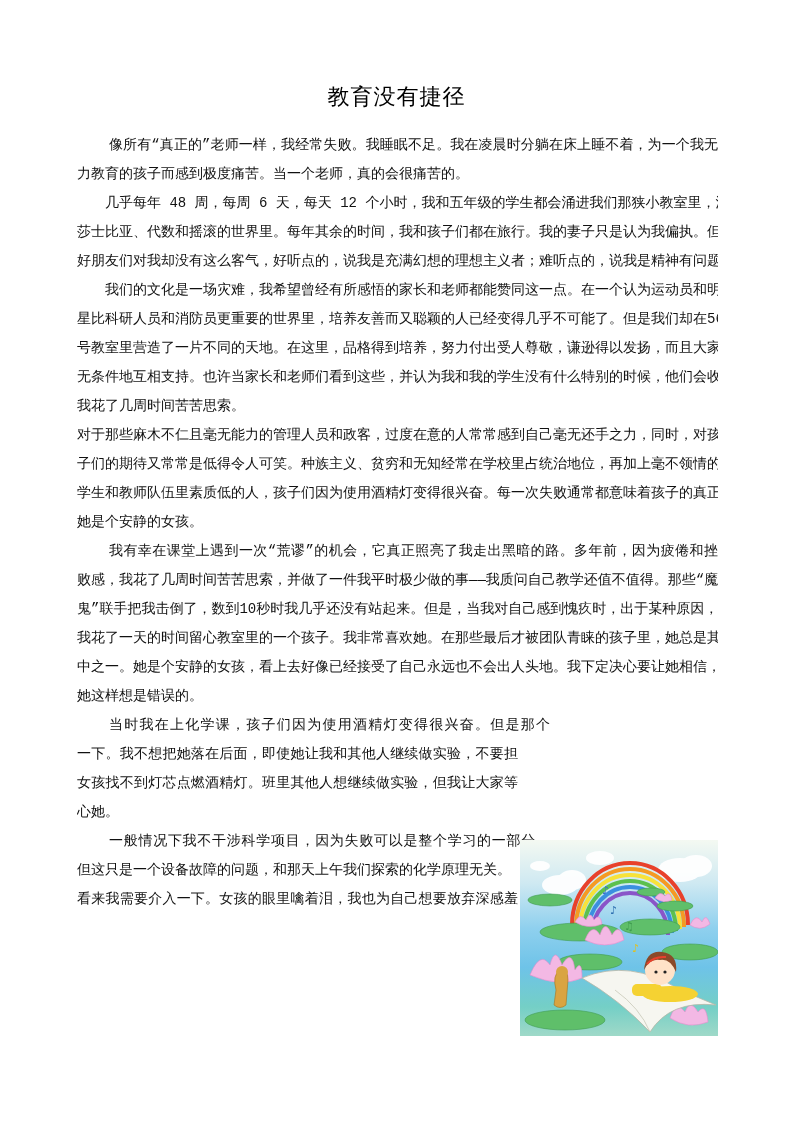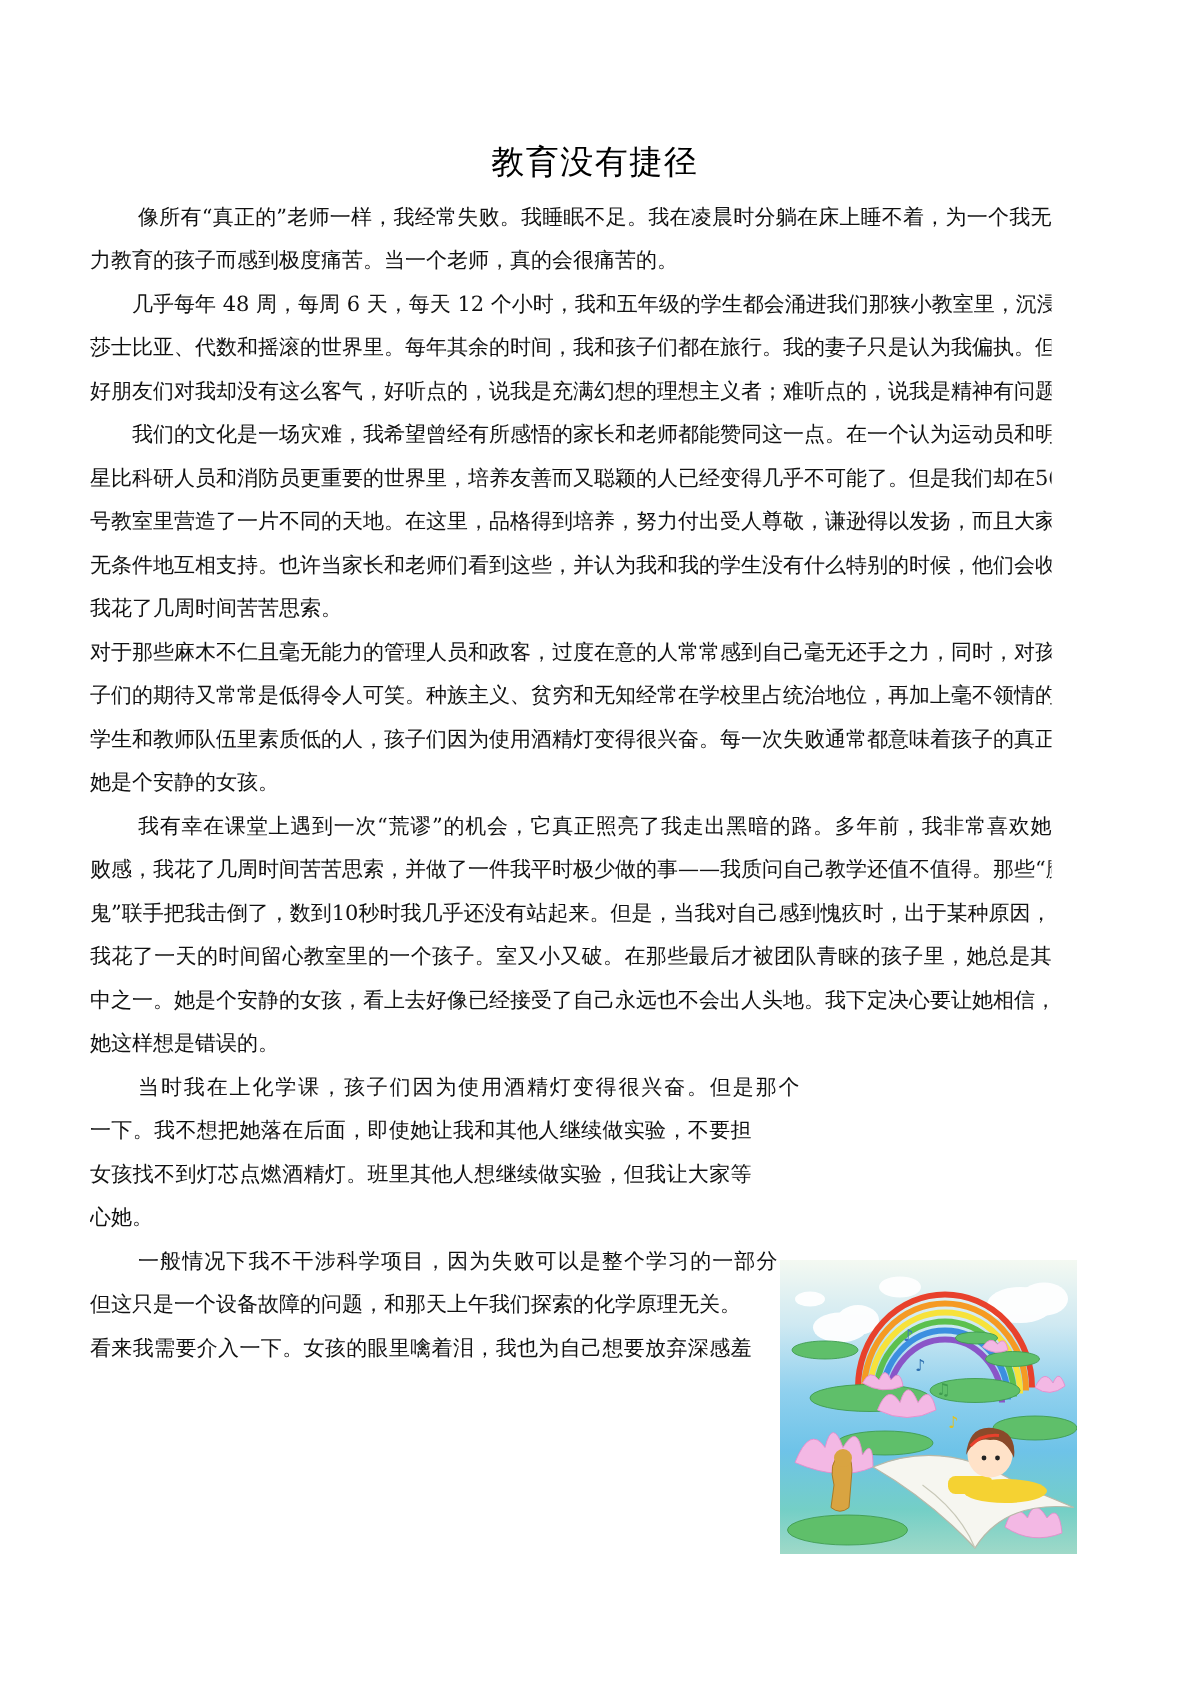--- a/index.html
+++ b/index.html
@@ -19,27 +19,27 @@
       position: absolute;
       left: 0;
       top: 80px;
       width: 793px;
       text-align: center;
       font-family: "DejaVu Sans", "Liberation Sans", sans-serif;
       font-size: 22px;
       line-height: 34px;
       color: #000000;
       letter-spacing: 1px;
-      margin-top: 12px;
     }
     .body-text {
       position: absolute;
-      left: 60px;
+      left: 77px;
       top: 131px;
       width: 641px;
+      font-family: Liberation Mono, monospace;
     }
     .line {
       height: 29px;
       line-height: 29px;
       font-size: 14px;
       white-space: nowrap;
       text-align: justify;
       text-align-last: justify;
       overflow: hidden;
     }
@@ -90,24 +90,24 @@
   </div>
 
   <div>
     <div class="line">对于那些麻木不仁且毫无能力的管理人员和政客，过度在意的人常常感到自己毫无还手之力，同时，对孩</div>
     <div class="line">子们的期待又常常是低得令人可笑。种族主义、贫穷和无知经常在学校里占统治地位，再加上毫不领情的</div>
     <div class="line">学生和教师队伍里素质低的人，孩子们因为使用酒精灯变得很兴奋。每一次失败通常都意味着孩子的真正</div>
     <div class="line last">她是个安静的女孩。</div>
   </div>
 
   <div>
-    <div class="line indent-big">我有幸在课堂上遇到一次“荒谬”的机会，它真正照亮了我走出黑暗的路。多年前，我非常喜欢她</div>
+    <div class="line indent-big">我有幸在课堂上遇到一次“荒谬”的机会，它真正照亮了我走出黑暗的路。多年前，因为疲倦和挫</div>
     <div class="line">败感，我花了几周时间苦苦思索，并做了一件我平时极少做的事——我质问自己教学还值不值得。那些“魔</div>
     <div class="line">鬼”联手把我击倒了，数到10秒时我几乎还没有站起来。但是，当我对自己感到愧疚时，出于某种原因，</div>
-    <div class="line">我花了一天的时间留心教室里的一个孩子。室又小又破。在那些最后才被团队青睐的孩子里，她总是其</div>
+    <div class="line">我花了一天的时间留心教室里的一个孩子。我非常喜欢她。在那些最后才被团队青睐的孩子里，她总是其</div>
     <div class="line">中之一。她是个安静的女孩，看上去好像已经接受了自己永远也不会出人头地。我下定决心要让她相信，</div>
     <div class="line last">她这样想是错误的。</div>
   </div>
 
   <div>
     <div class="line narrow indent-big">当时我在上化学课，孩子们因为使用酒精灯变得很兴奋。但是那个</div>
     <div class="line narrow">一下。我不想把她落在后面，即使她让我和其他人继续做实验，不要担</div>
     <div class="line narrow">女孩找不到灯芯点燃酒精灯。班里其他人想继续做实验，但我让大家等</div>
     <div class="line narrow last">心她。</div>
   </div>

